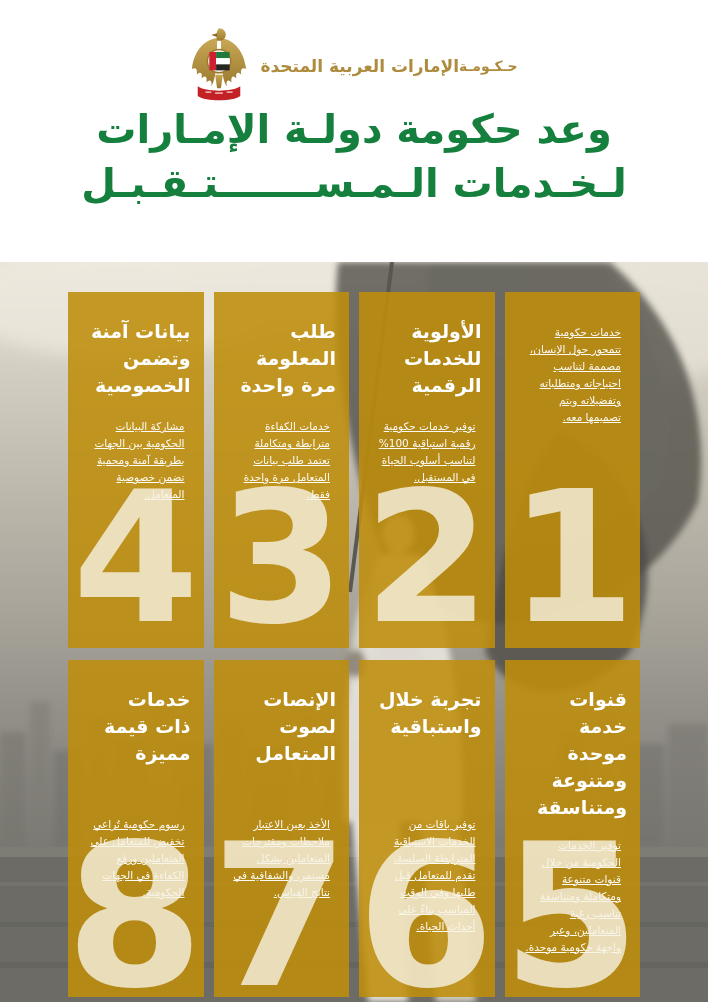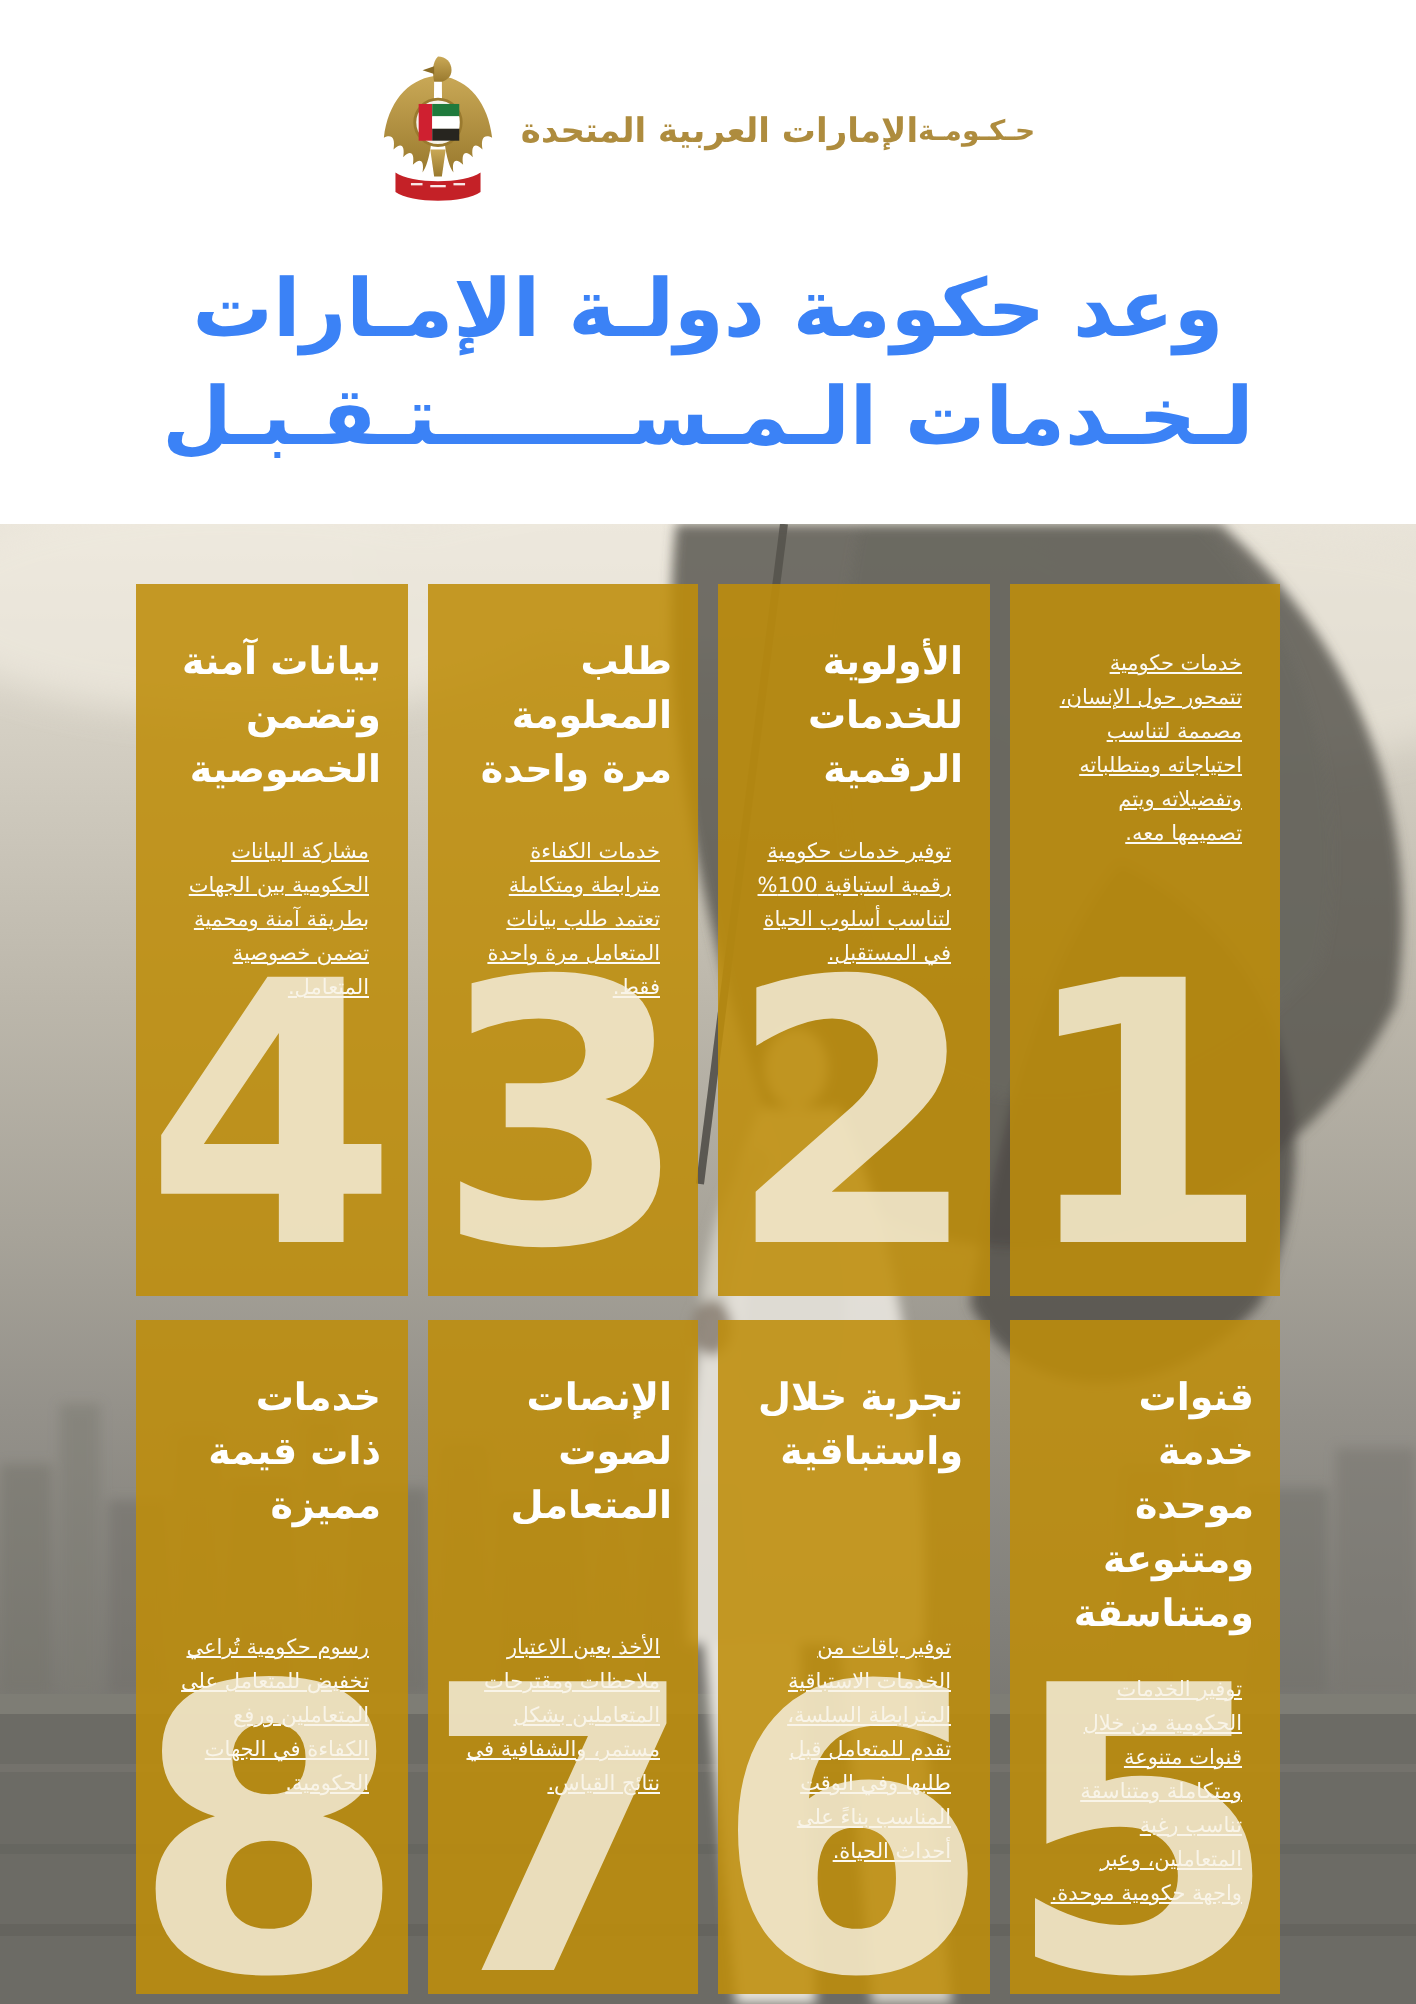--- a/index.html
+++ b/index.html
@@ -14,22 +14,22 @@
   .photo svg{position:absolute;left:0;top:0;}
 
   
   .logo{position:absolute;left:0;top:26px;width:708px;display:flex;justify-content:center;
         align-items:center;gap:12px;direction:ltr;}
   .logo-text{display:flex;flex-direction:row;align-items:center;direction:rtl;
              color:#ae8c3e;line-height:1.35;}
   .logo-line1{font-size:14px;font-weight:bold;letter-spacing:0;}
   .logo-line2{font-size:17px;font-weight:bold;}
 
-  .title{position:absolute;left:0;top:128px;width:708px;text-align:center;direction:rtl;
-         color:#3b82f6;font-weight:bold;font-size:40px;line-height:1.35;}
+  .title{position:absolute;left:0;top:102px;width:708px;text-align:center;direction:rtl;
+         color:#15803d;font-weight:bold;font-size:40px;line-height:1.35;}
 
   
   .row{position:absolute;left:68px;width:572px;display:flex;direction:rtl;gap:10px;}
   .row1{top:292px;height:356px;}
   .row2{top:660px;height:337px;}
 
   .card{position:relative;flex:1 1 0;background:rgba(190,141,10,0.88);
         color:#ffffff;direction:rtl;text-align:right;
         padding:26px 13px 13px 13px;box-sizing:border-box;overflow:hidden;}
   .card-title{font-size:19px;font-weight:bold;line-height:1.42;white-space:pre-line;

